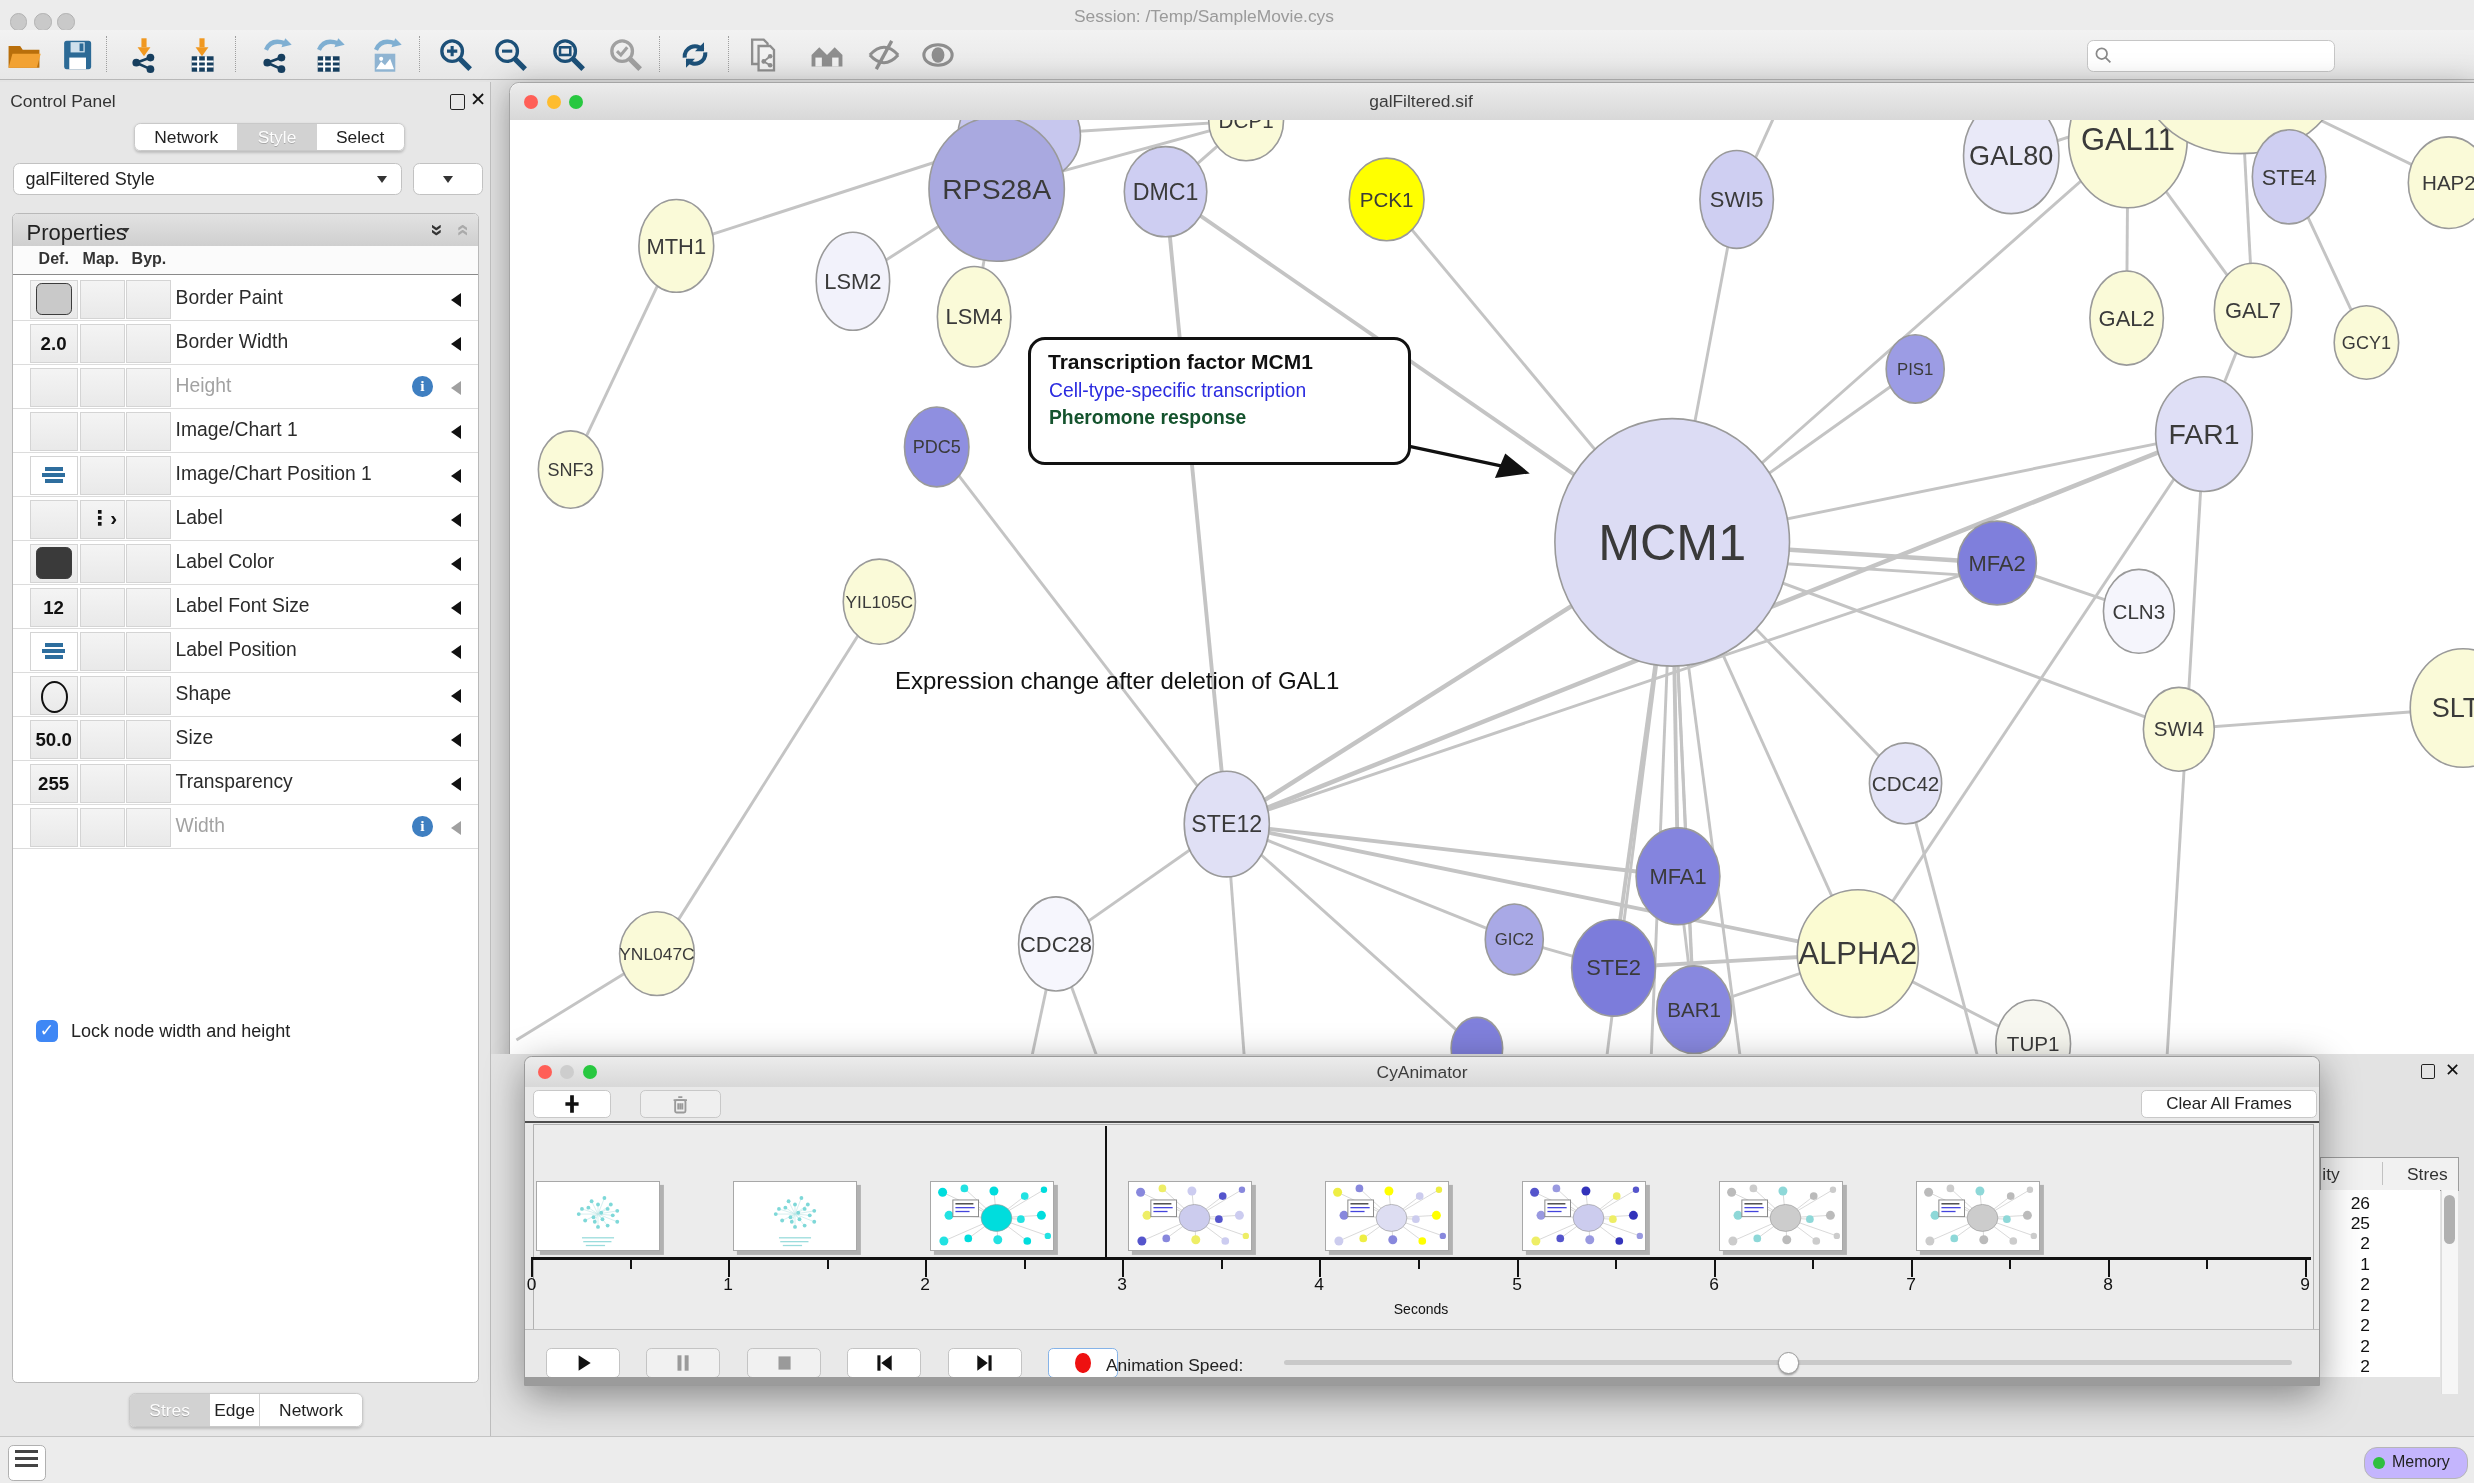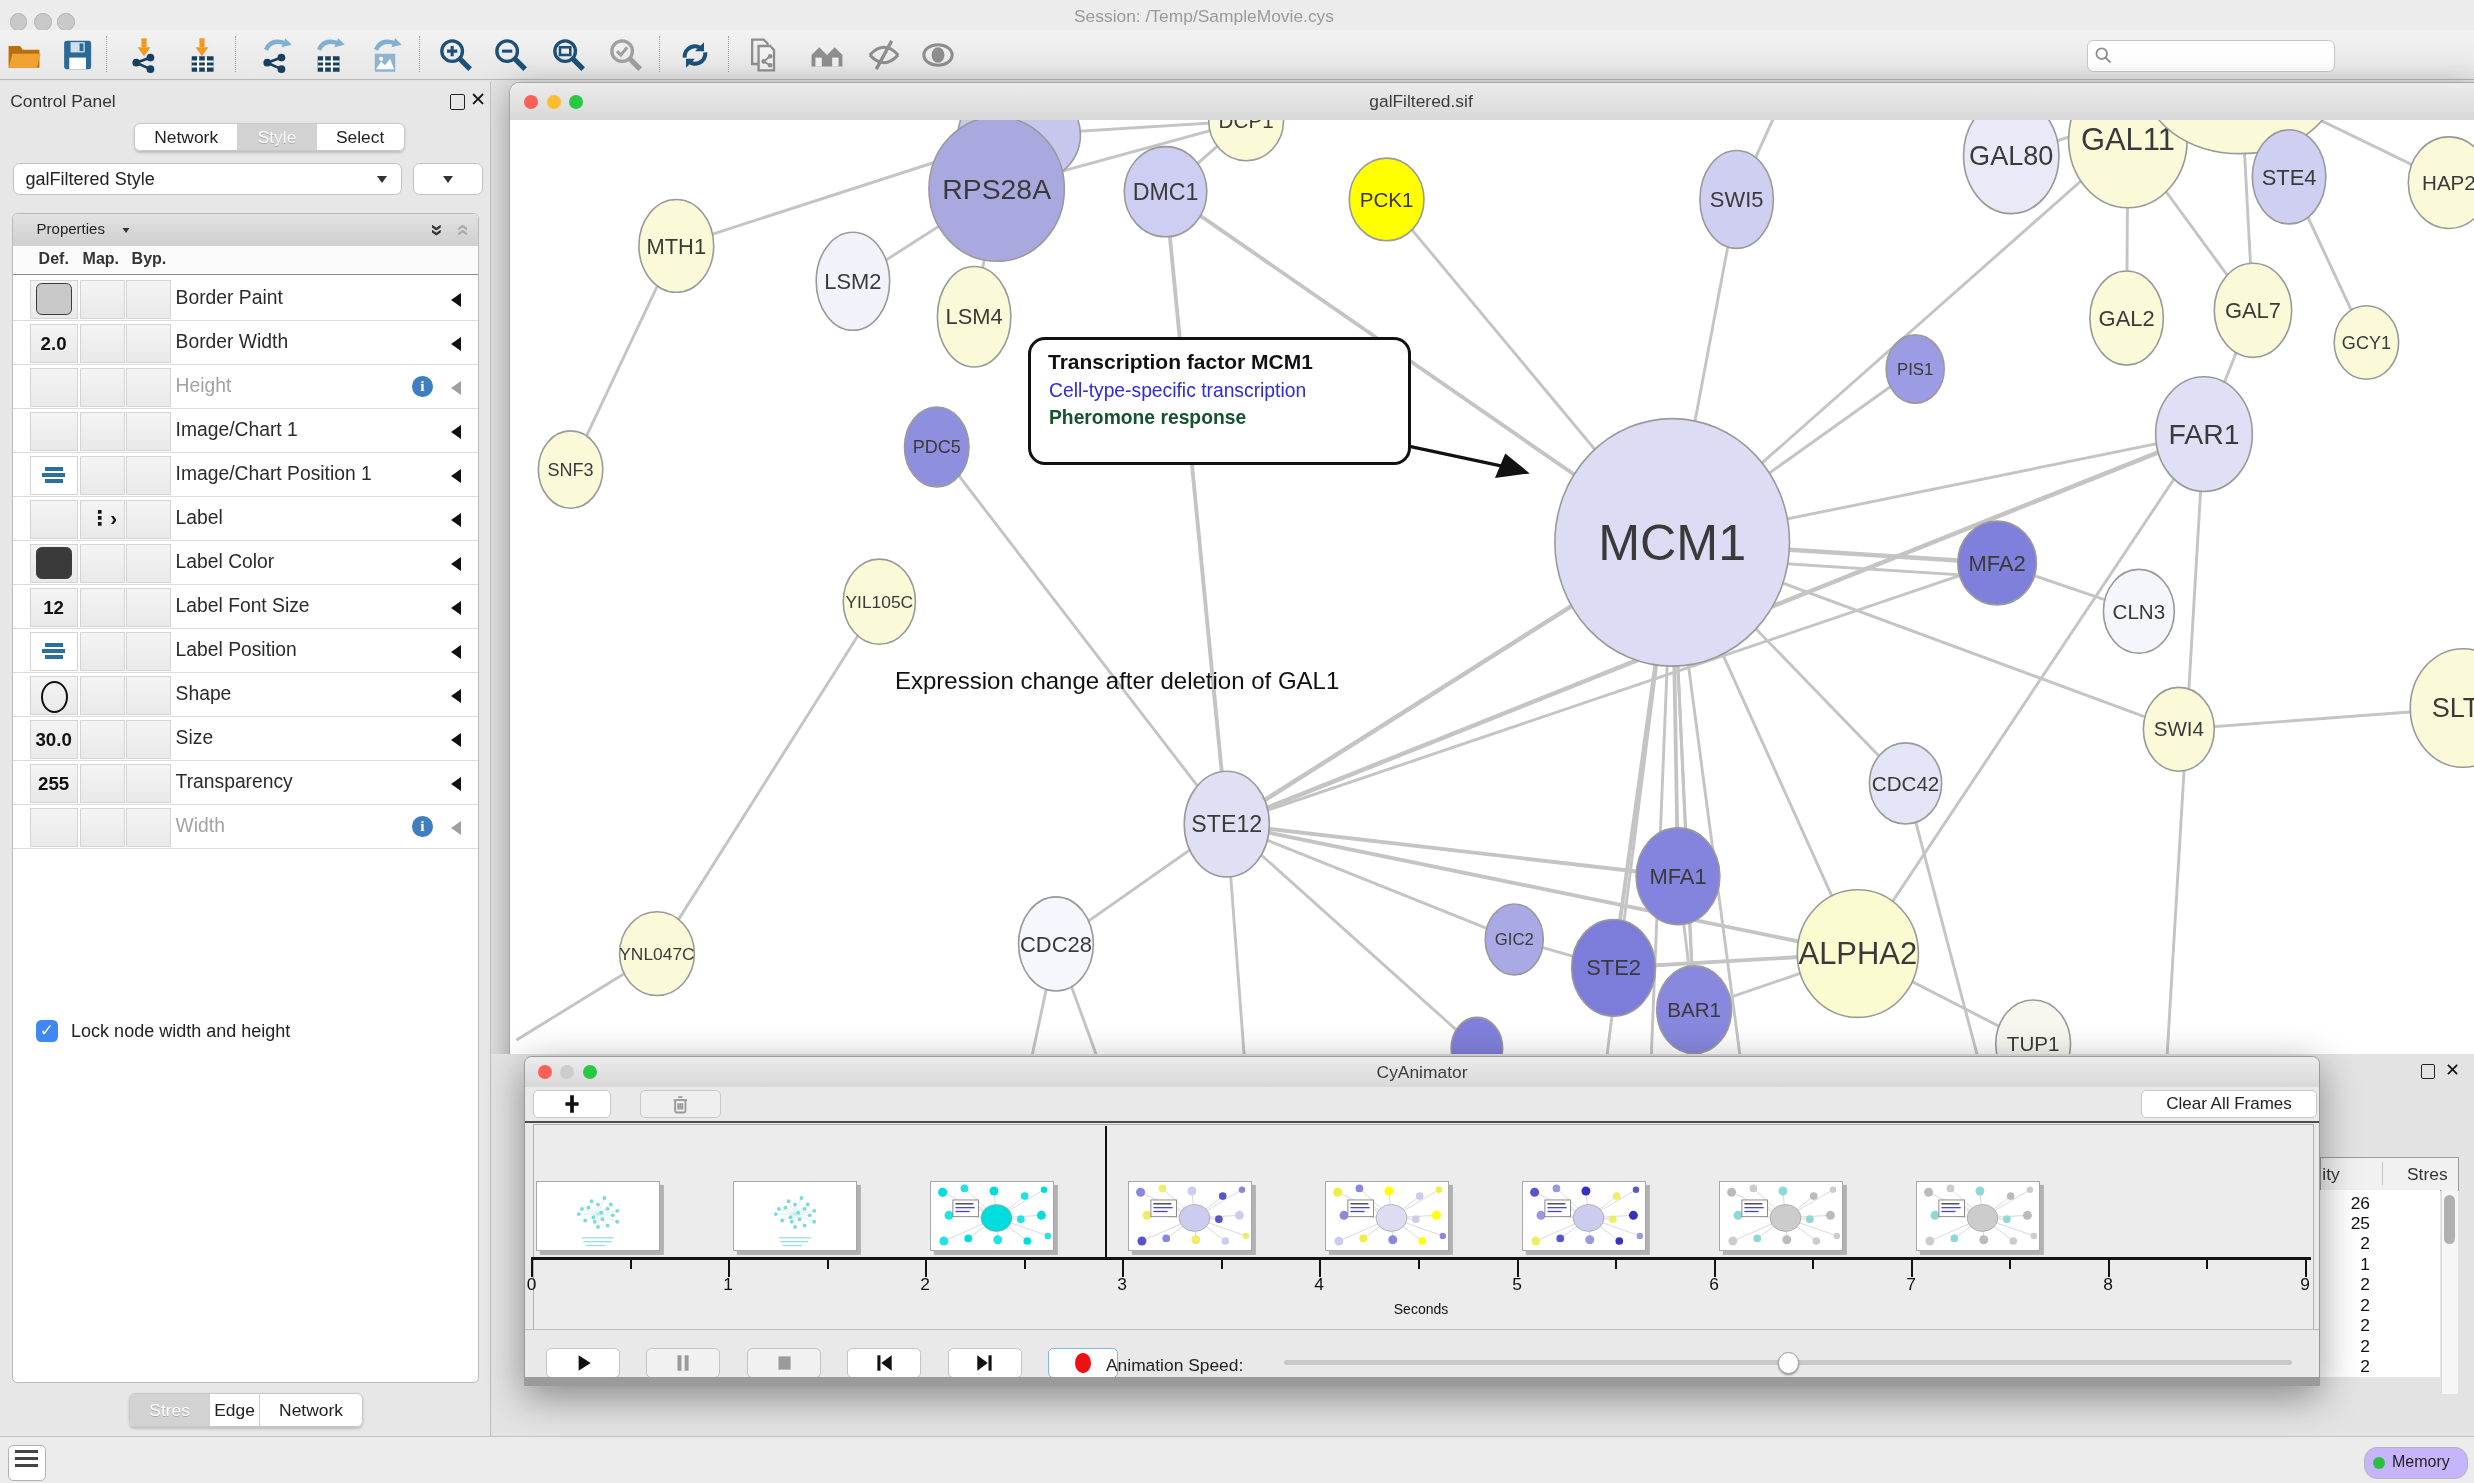--- a/index.html
+++ b/index.html
@@ -32,21 +32,21 @@
   .seg-tab{background:#fff;color:#222;font-size:17.4px;display:flex;align-items:center;justify-content:center;border-right:0.6px solid #d2d2d2;}
   .seg-tab:last-child{border-right:none;}
   .seg-tab.active{background:#d2d2d2;color:#fdfdfd;text-shadow:0 0.6px 0.6px rgba(0,0,0,.2);}
   #style-select{position:absolute;left:13px;top:81px;width:387px;height:30px;background:#fff;border:1.3px solid #c2c2c2;border-radius:6.4px;}
   #style-select .val{position:absolute;left:11.6px;top:5.2px;font-size:18px;color:#222;}
   .caret-down{width:0;height:0;border-left:5.8px solid transparent;border-right:5.8px solid transparent;border-top:7.7px solid #333;}
   #style-select .caret-down{position:absolute;right:14px;top:11.6px;}
   #style-menu-btn{position:absolute;left:413px;top:81px;width:68px;height:30px;background:#fff;border:1.3px solid #c2c2c2;border-radius:6.4px;display:flex;align-items:center;justify-content:center;}
   #prop-box{position:absolute;left:11.6px;top:131px;width:465px;height:1168px;background:#fff;border:1.3px solid #b9b9b9;border-radius:5.2px;}
   #prop-header{position:absolute;left:0;top:0;width:100%;height:32px;background:linear-gradient(#e2e2e2,#cfcfcf);border-bottom:0.6px solid #b5b5b5;border-radius:3.9px 3.9px 0 0;}
-  #prop-header .ttl{position:absolute;left:24px;top:5.8px;font-size:15px;color:#222;}
+  #prop-header .ttl{position:absolute;left:14px;top:5.8px;font-size:22px;color:#222;}
   #prop-header .caret-down{position:absolute;left:108px;top:13px;transform:scale(.7);}
   .chev{position:absolute;top:2.6px;font-size:22px;font-weight:bold;}
   #chev-expand{left:418px;color:#333;transform:rotate(90deg);}
   #chev-collapse{left:443px;color:#aaa;transform:rotate(-90deg);}
   #prop-cols{position:absolute;left:0;top:32px;width:100%;height:28px;border-bottom:1.9px solid #8a8a8a;background:#fbfbfb;}
   #prop-cols span{position:absolute;top:3.9px;font-size:16px;font-weight:bold;color:#333;}
   #prop-rows{position:absolute;left:0;top:63px;width:100%;}
   .prop-row{position:relative;width:100%;height:43px;border-bottom:0.6px solid #dcdcdc;}
   .pcell{position:absolute;top:2.6px;height:37px;background:linear-gradient(#f4f4f4,#e9e9e9);border:0.6px solid #d4d4d4;}
   .pcell.def{left:17px;width:46px;} .pcell.map{left:67px;width:43px;} .pcell.byp{left:113px;width:43px;}
@@ -573,21 +573,21 @@
             <div class="pcell def">
               <div class="ellipse-ic"></div>
             </div>
             <div class="pcell map"></div>
             <div class="pcell byp"></div>
             <div class="prop-label">Shape</div>
             <div class="prop-arrow"></div>
           </div>
           <div class="prop-row">
             <div class="pcell def">
-              <div class="val">30.0</div>
+              <div class="val">50.0</div>
             </div>
             <div class="pcell map"></div>
             <div class="pcell byp"></div>
             <div class="prop-label">Size</div>
             <div class="prop-arrow"></div>
           </div>
           <div class="prop-row">
             <div class="pcell def">
               <div class="val">255</div>
             </div>

